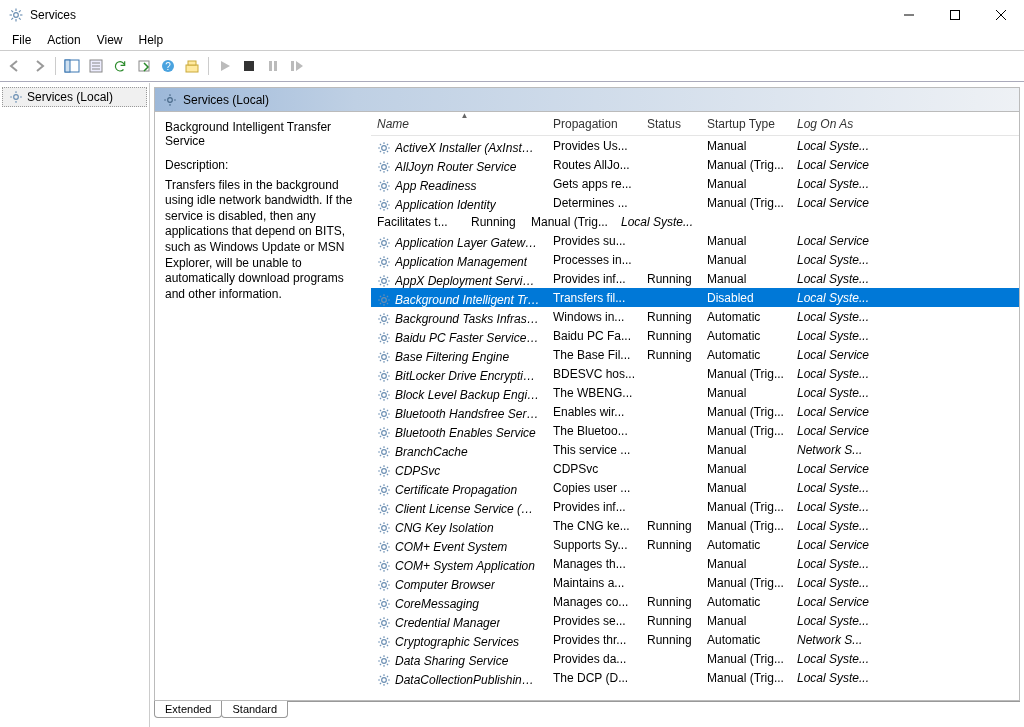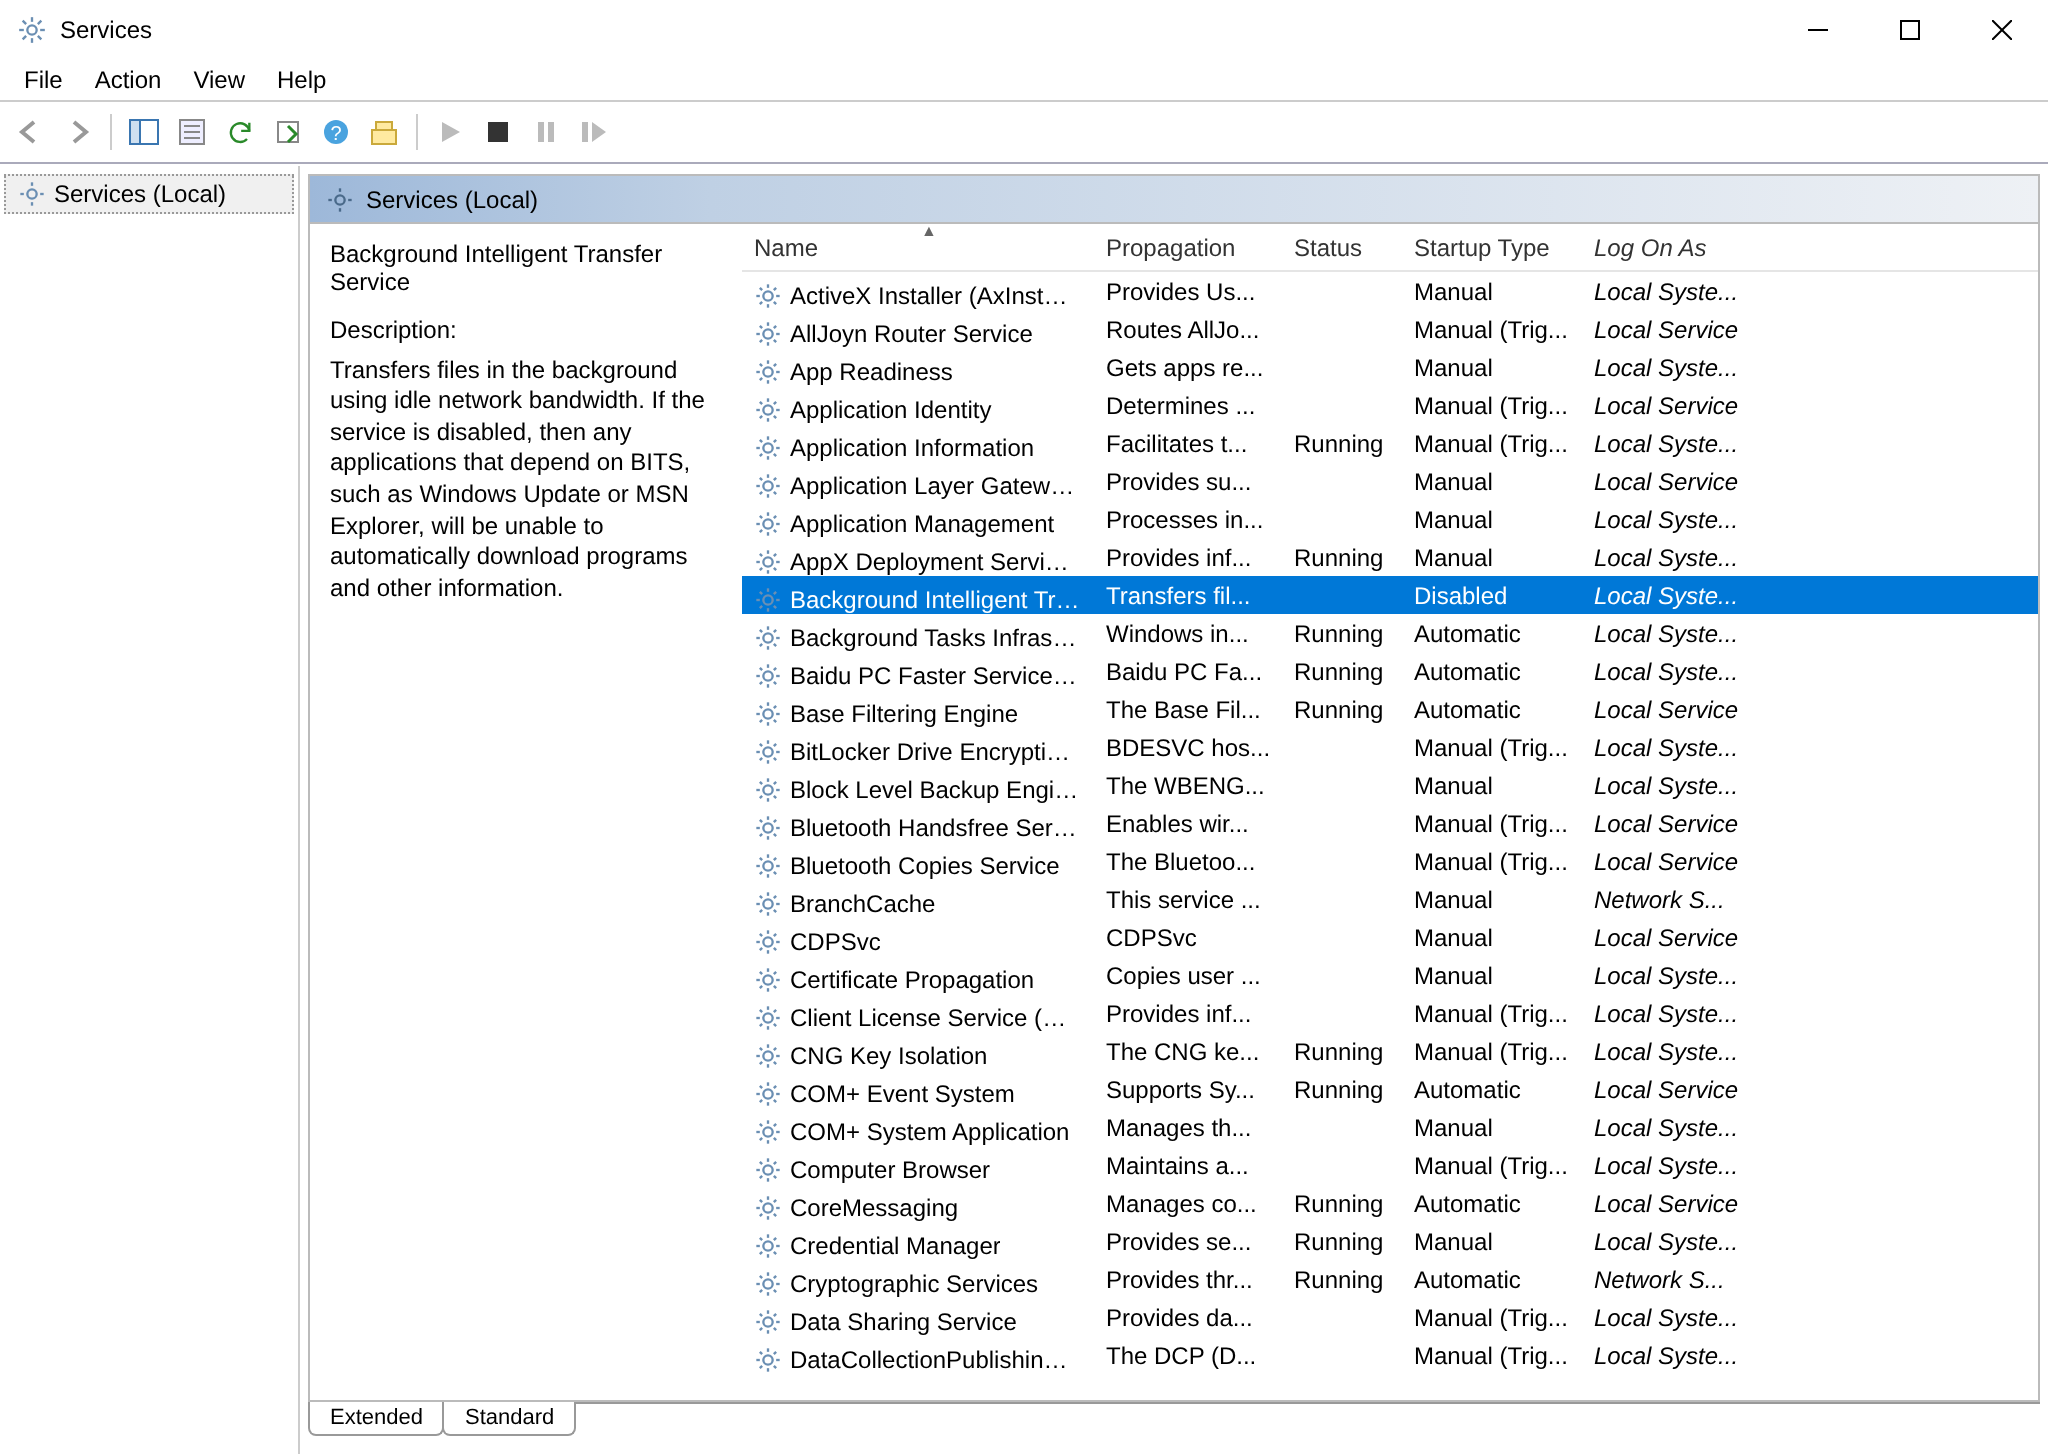--- a/index.html
+++ b/index.html
@@ -150,21 +150,21 @@
     color: #333;
     padding-right: 18px;
   }
   .col {
     padding: 0 6px;
     overflow: hidden; text-overflow: ellipsis; white-space: nowrap;
     border-right: 1px solid transparent;
     height: 100%;
     display: flex; align-items:center;
   }
-  .col-name { width: 176px; }
+  .col-name { width: 176px; font-style: italic; }
   .col-desc { width: 94px; }
   .col-stat { width: 60px; }
   .col-start { width: 90px; }
   .col-log { width: 90px; font-style: italic; }
   .sort-ind {
     width: 100%; text-align:center; font-size:8px; color:#666;
     position:absolute; top:-1px;
   }
   .list-body {
     flex: 1;
@@ -499,38 +499,20 @@
                   </svg>
                 </span>
                 <span class="ellipsis">Application Identity</span>
               </div>
               <div class="col col-desc ellipsis">Determines ...</div>
               <div class="col col-stat ellipsis"></div>
               <div class="col col-start ellipsis">Manual (Trig...</div>
               <div class="col col-log ellipsis">Local Service</div>
             </div>
             <div class="row">
-              <div class="col col-name">
-                <span class="gear-icon">
-                  <svg width="14" height="14" viewBox="0 0 24 24">
-                    <circle cx="12" cy="12" r="4" fill="none" stroke="#6b8fb3" stroke-width="2"></circle>
-                    <g stroke="#6b8fb3" stroke-width="2">
-                      <line x1="12" y1="2" x2="12" y2="5"></line>
-                      <line x1="12" y1="19" x2="12" y2="22"></line>
-                      <line x1="2" y1="12" x2="5" y2="12"></line>
-                      <line x1="19" y1="12" x2="22" y2="12"></line>
-                      <line x1="5" y1="5" x2="7" y2="7"></line>
-                      <line x1="17" y1="17" x2="19" y2="19"></line>
-                      <line x1="5" y1="19" x2="7" y2="17"></line>
-                      <line x1="17" y1="7" x2="19" y2="5"></line>
-                    </g>
-                  </svg>
-                </span>
-                <span class="ellipsis">Application Information</span>
-              </div>
               <div class="col col-desc ellipsis">Facilitates t...</div>
               <div class="col col-stat ellipsis">Running</div>
               <div class="col col-start ellipsis">Manual (Trig...</div>
               <div class="col col-log ellipsis">Local Syste...</div>
             </div>
             <div class="row">
               <div class="col col-name">
                 <span class="gear-icon">
                   <svg width="14" height="14" viewBox="0 0 24 24">
                     <circle cx="12" cy="12" r="4" fill="none" stroke="#6b8fb3" stroke-width="2"></circle>
@@ -779,21 +761,21 @@
                       <line x1="12" y1="19" x2="12" y2="22"></line>
                       <line x1="2" y1="12" x2="5" y2="12"></line>
                       <line x1="19" y1="12" x2="22" y2="12"></line>
                       <line x1="5" y1="5" x2="7" y2="7"></line>
                       <line x1="17" y1="17" x2="19" y2="19"></line>
                       <line x1="5" y1="19" x2="7" y2="17"></line>
                       <line x1="17" y1="7" x2="19" y2="5"></line>
                     </g>
                   </svg>
                 </span>
-                <span class="ellipsis">Bluetooth Copies Service</span>
+                <span class="ellipsis">Bluetooth Enables Service</span>
               </div>
               <div class="col col-desc ellipsis">The Bluetoo...</div>
               <div class="col col-stat ellipsis"></div>
               <div class="col col-start ellipsis">Manual (Trig...</div>
               <div class="col col-log ellipsis">Local Service</div>
             </div>
             <div class="row">
               <div class="col col-name">
                 <span class="gear-icon">
                   <svg width="14" height="14" viewBox="0 0 24 24">

